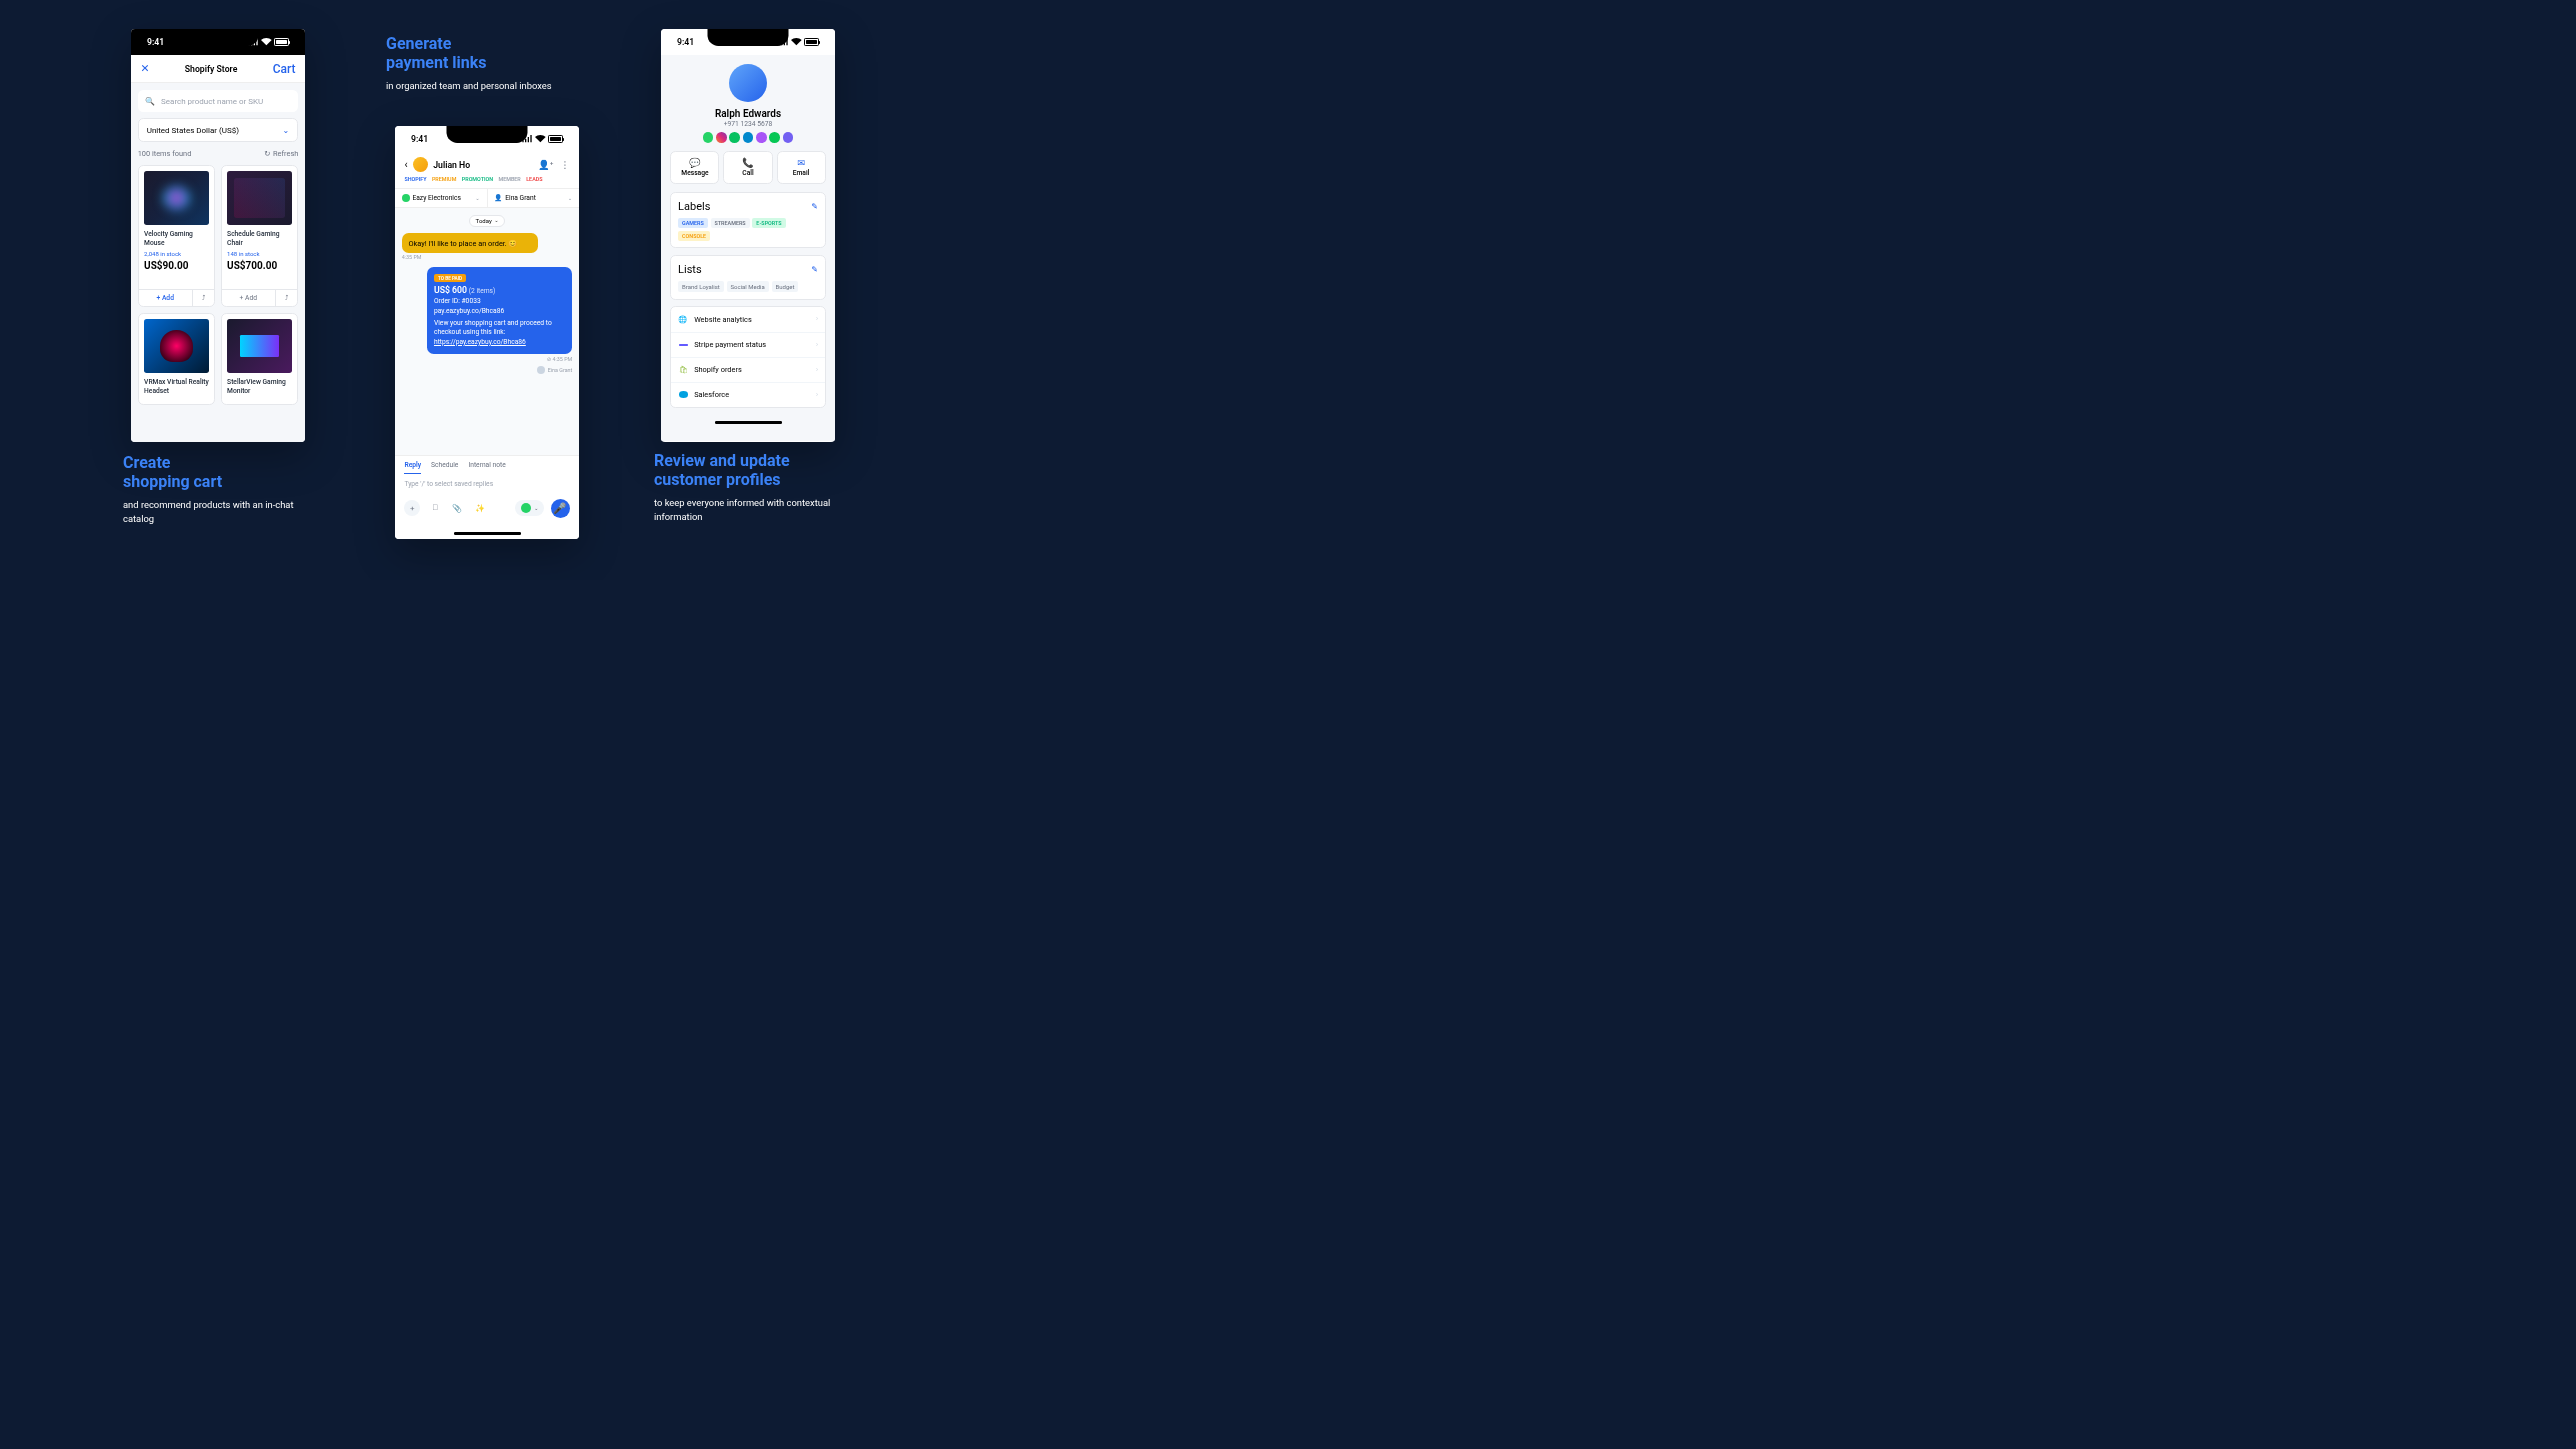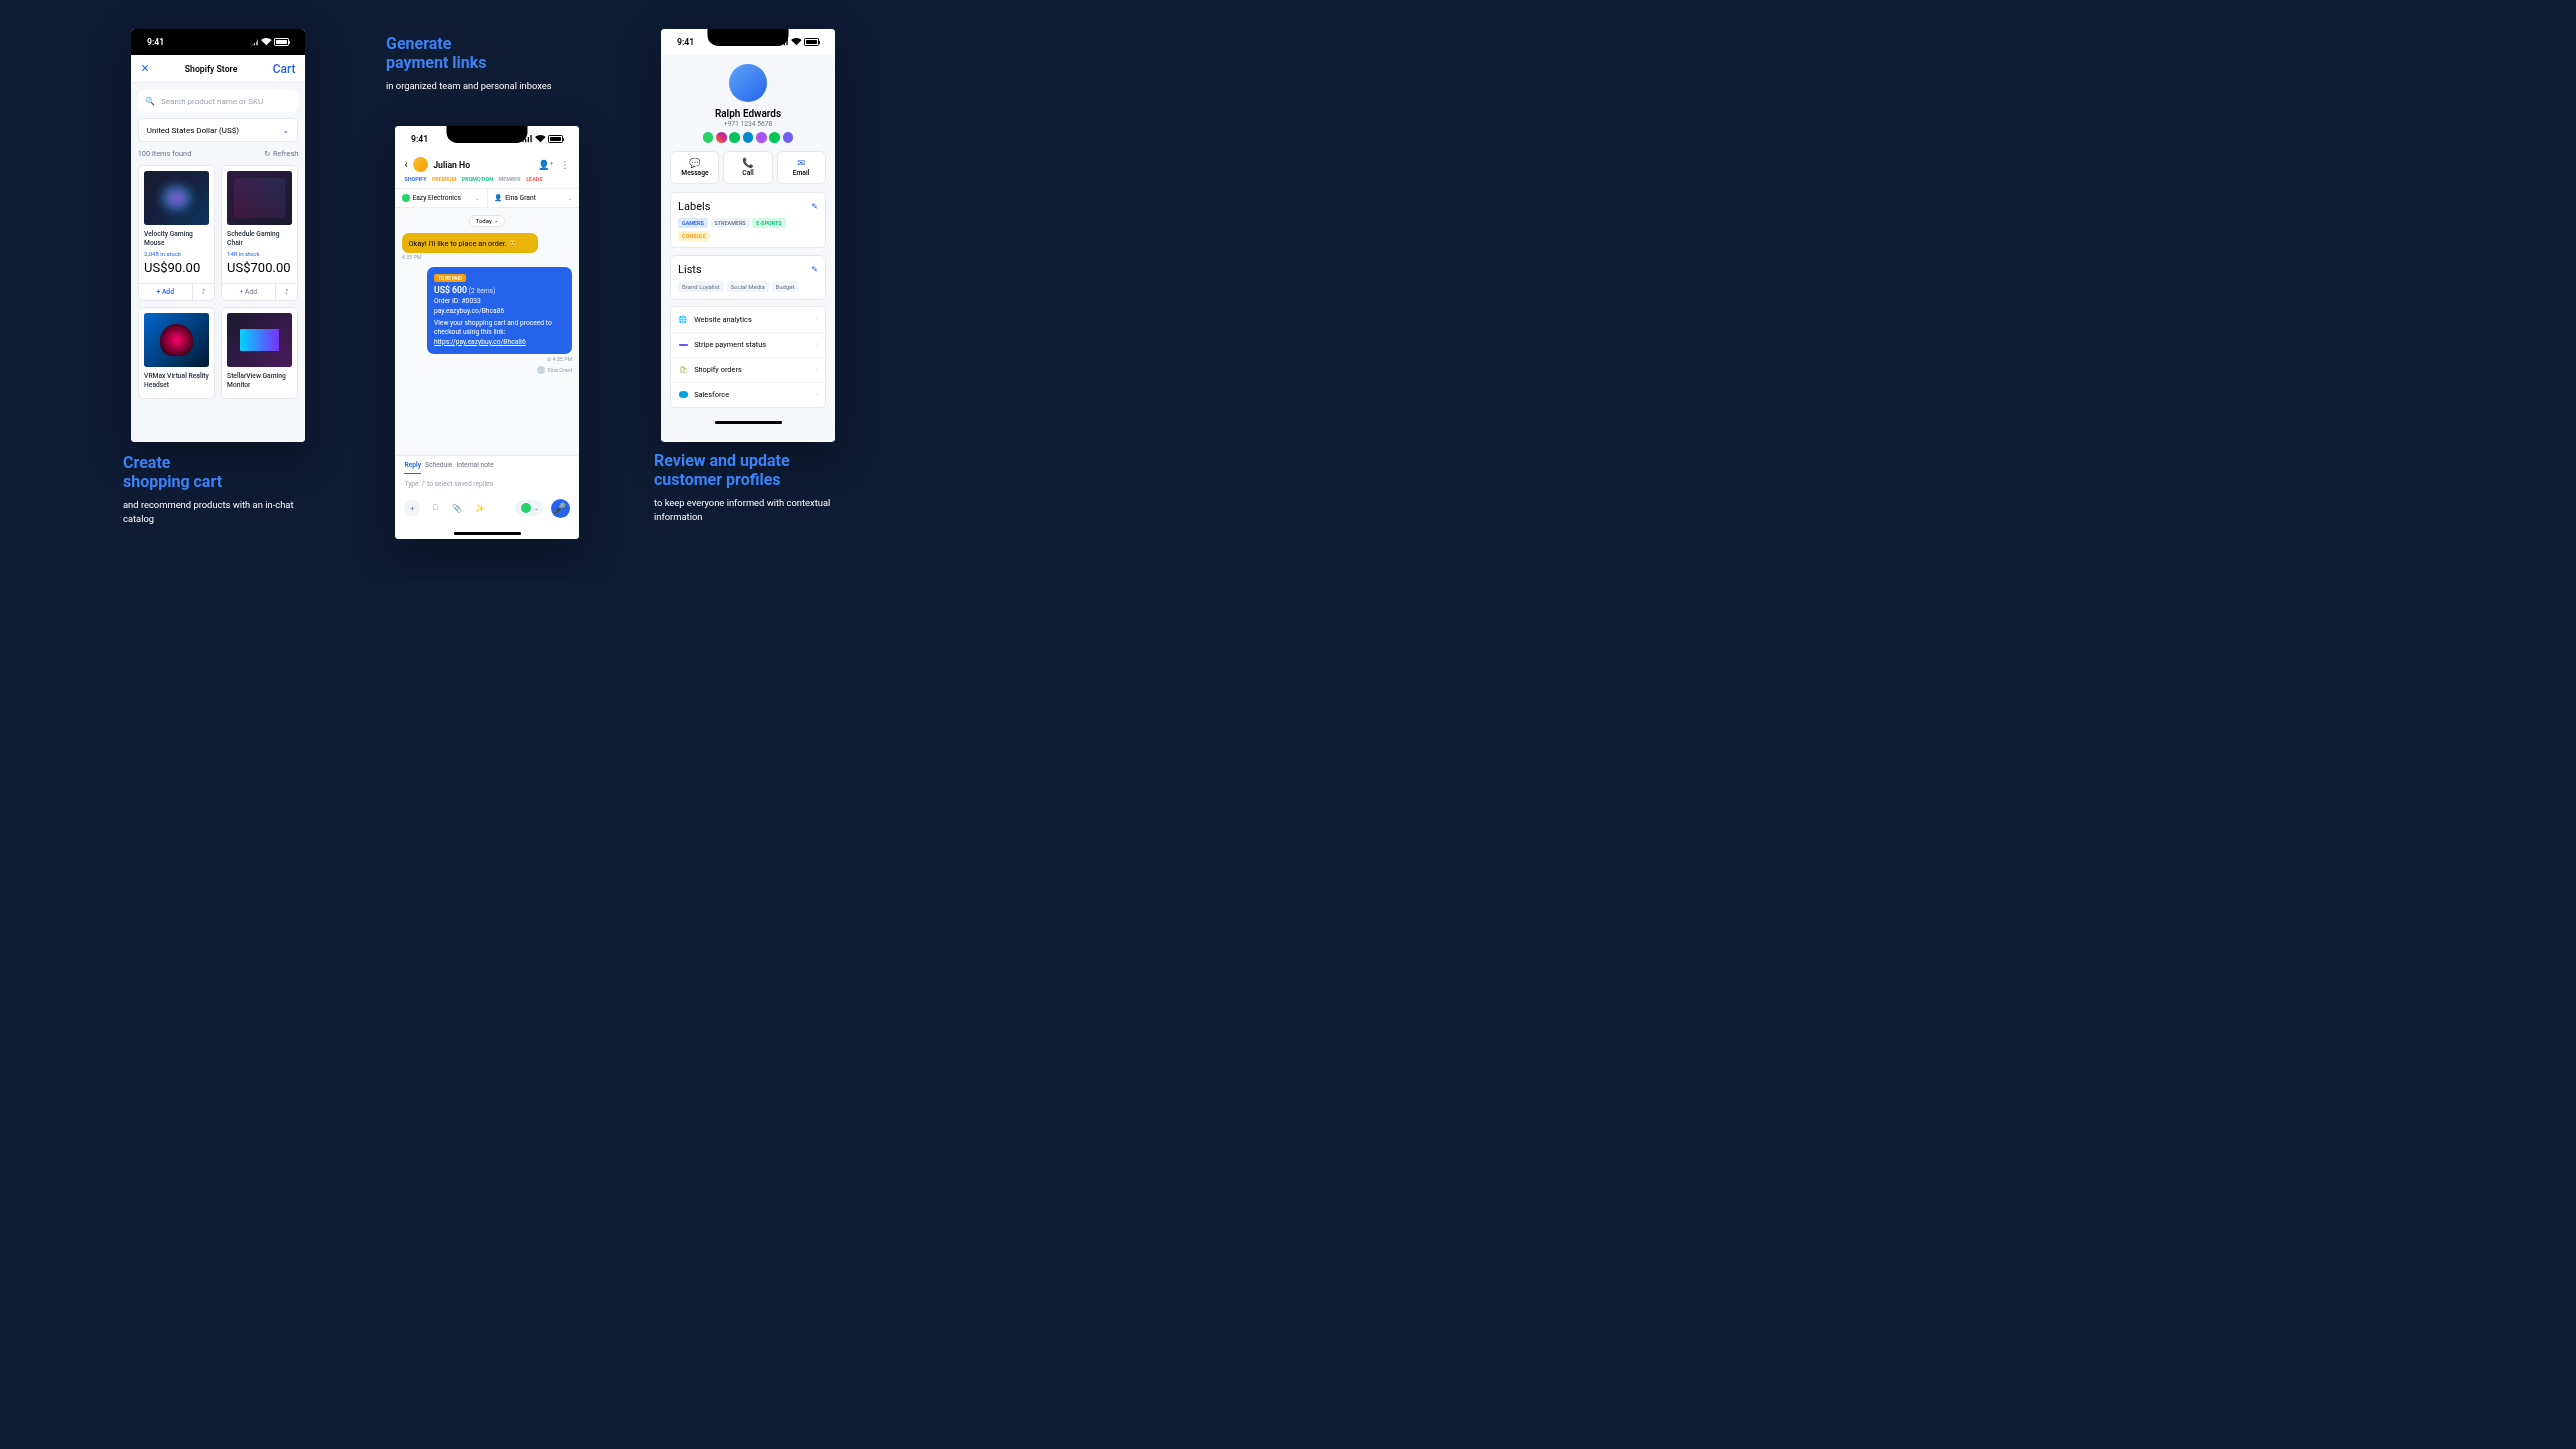--- a/index.html
+++ b/index.html
@@ -31,21 +31,21 @@
 .pimg1{background:linear-gradient(135deg,#1a1a2e 0%,#16213e 50%,#0f3460 100%);position:relative}
 .pimg1::after{content:"";position:absolute;top:30%;left:30%;width:40%;height:40%;background:radial-gradient(circle,#ff006e,#3a86ff,#06ffa5);border-radius:50%;filter:blur(5.4px)}
 .pimg2{background:linear-gradient(135deg,#2d1b3d 0%,#1a1a2e 100%);position:relative}
 .pimg2::after{content:"";position:absolute;inset:6.7px;background:linear-gradient(45deg,#ff006e22,#3a86ff22);border-radius:2.7px}
 .pimg3{background:linear-gradient(135deg,#0066cc 0%,#001a33 100%);position:relative}
 .pimg3::after{content:"";position:absolute;top:20%;left:25%;width:50%;height:60%;background:radial-gradient(ellipse,#ff0066,#000);border-radius:50% 50% 40% 40%}
 .pimg4{background:linear-gradient(135deg,#1a1a2e 0%,#4a1a5e 100%);position:relative}
 .pimg4::after{content:"";position:absolute;top:30%;left:20%;width:60%;height:40%;background:linear-gradient(90deg,#00d4ff,#7b2ff7);border-radius:1.3px}
 .pname{font-size:6.7px;font-weight:500;margin-bottom:2.7px;color:#1f2937;line-height:1.3}
 .pstock{font-size:6px;color:#2563eb;margin-bottom:2.7px}
-.pprice{font-size:13px;font-weight:400;margin-bottom:8px}
+.pprice{font-size:10px;font-weight:700;margin-bottom:18px}
 .pactions{display:flex;border-top:0.7px solid #e5e7eb;margin:0 -5.4px -5.4px}
 .padd{flex:1;padding:4px;font-size:6.7px;color:#6b7280;text-align:center;border-right:0.7px solid #e5e7eb}
 .padd.active{color:#2563eb;font-weight:500}
 .pshare{width:21.5px;text-align:center;padding:4px;color:#6b7280;font-size:6.7px}
 
 
 .p2{left:395px;top:126px;width:184px;height:413px}
 .p2-hdr{padding:5.4px 9.4px;border-bottom:0.7px solid #eee}
 .p2-top{display:flex;align-items:center;gap:5.4px;margin-bottom:4px}
 .back-ic{font-size:10.7px}
@@ -72,21 +72,21 @@
 .pay-amount{font-size:8.7px;font-weight:600}
 .pay-items{font-size:6.7px;opacity:.8}
 .pay-order{font-size:6.7px;margin-top:2.7px}
 .pay-link{font-size:6.7px;margin-top:1.3px}
 .pay-desc{font-size:6.7px;margin-top:4px;line-height:1.4}
 .pay-url{text-decoration:underline}
 .msg-out-time{text-align:right;font-size:5.4px;color:#9ca3af;margin-top:2.7px;display:flex;align-items:center;justify-content:flex-end;gap:1.3px}
 .sent-by{text-align:right;font-size:5.4px;color:#9ca3af;margin-top:4px;display:flex;align-items:center;justify-content:flex-end;gap:2.7px}
 .tiny-av{width:8px;height:8px;border-radius:50%;background:#cbd5e1}
 .p2-footer{position:absolute;bottom:0;left:0;right:0;background:#fff;border-top:0.7px solid #eee}
-.tabs{display:flex;gap:4px;padding:5.4px 9.4px 0;font-size:6.7px}
+.tabs{display:flex;gap:10px;padding:5.4px 9.4px 0;font-size:6.7px}
 .tab{padding-bottom:4px;color:#6b7280}
 .tab.active{color:#2563eb;font-weight:600;border-bottom:1.3px solid #2563eb}
 .reply-input{padding:5.4px 9.4px;font-size:6.7px;color:#9ca3af}
 .toolbar{display:flex;align-items:center;padding:5.4px 9.4px 10.7px;gap:6.7px}
 .tb-ic{width:16px;height:16px;border-radius:50%;display:flex;align-items:center;justify-content:center;font-size:8px;color:#6b7280}
 .tb-plus{background:#f1f5f9}
 .wa-btn{margin-left:auto;background:#f1f5f9;border-radius:10.7px;padding:2.7px 5.4px;display:flex;align-items:center;gap:2.7px}
 .wa-btn-ic{width:10.7px;height:10.7px;background:#25d366;border-radius:50%}
 .mic-btn{width:19px;height:19px;background:#2563eb;border-radius:50%;display:flex;align-items:center;justify-content:center;color:#fff}
 .home-ind{width:67px;height:2.7px;background:#000;border-radius:1.3px;margin:4px auto}

